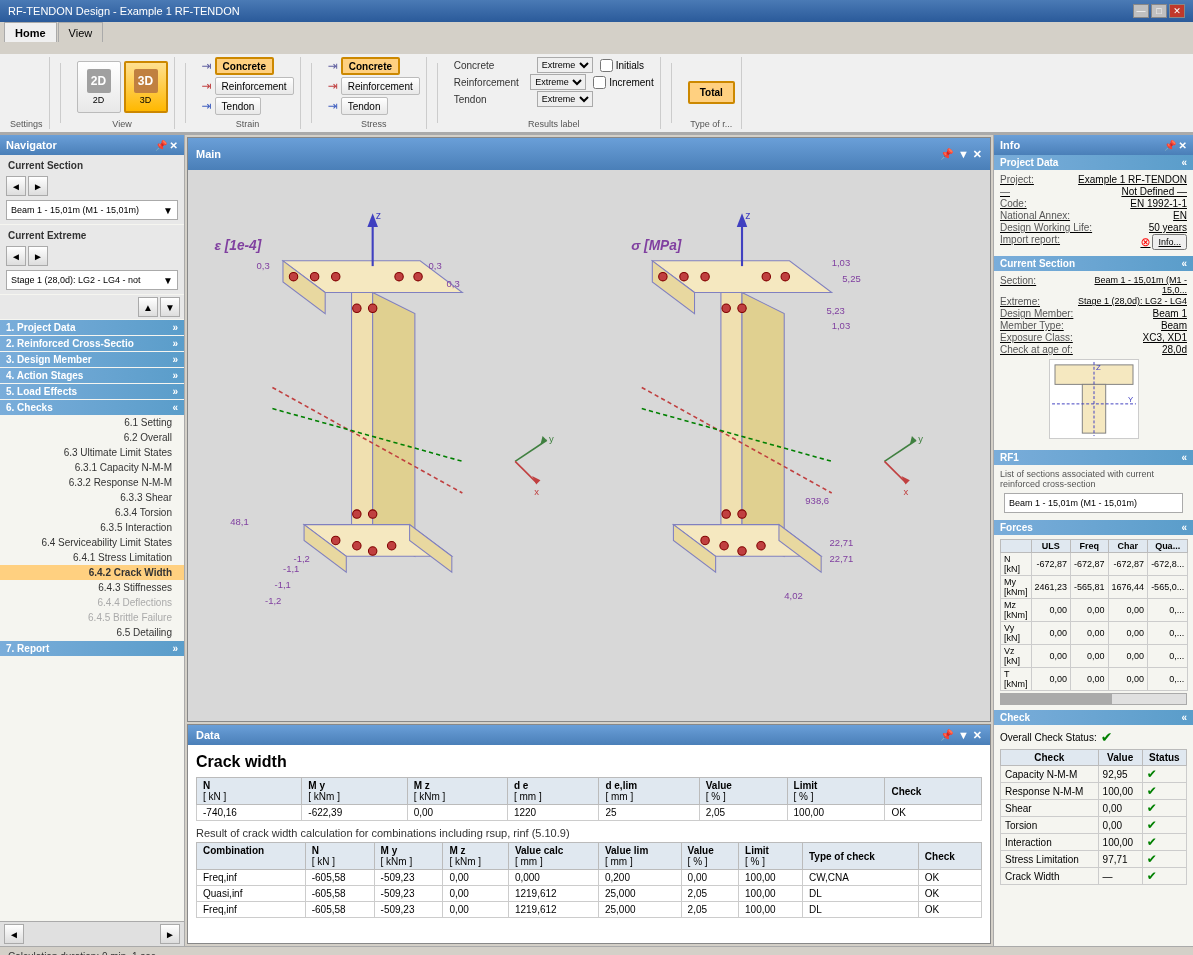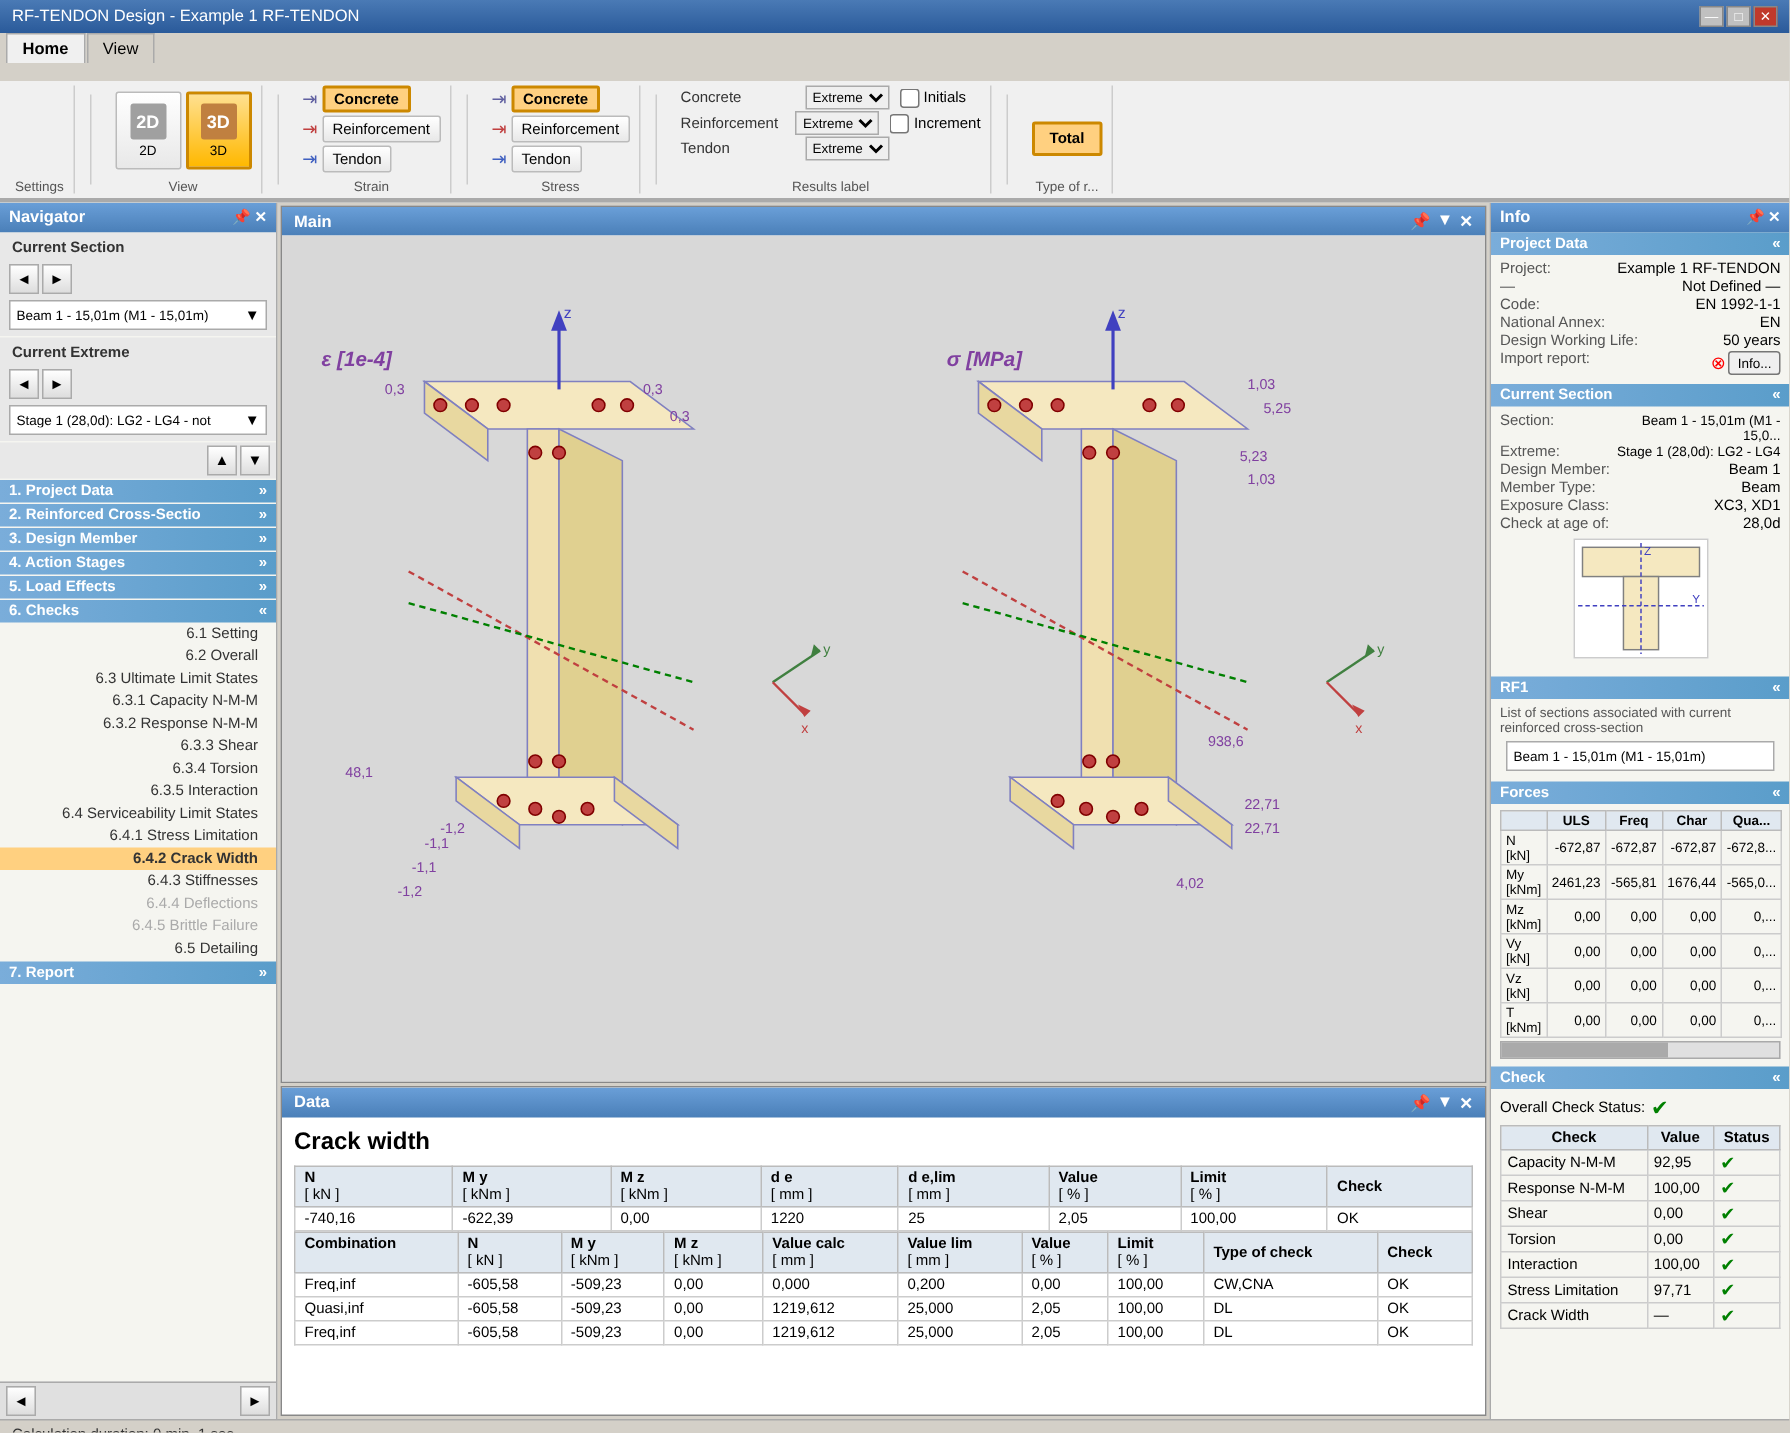--- a/index.html
+++ b/index.html
@@ -36,35 +36,35 @@
     .combo-box { margin: 2px 4px; height: 20px; background: white; border: 1px solid #aaa; display: flex; align-items: center; padding: 0 4px; font-size: 10px; cursor: pointer; justify-content: space-between; }
     .nav-arrow { width: 20px; height: 20px; background: linear-gradient(to bottom, #fff, #ddd); border: 1px solid #aaa; display: flex; align-items: center; justify-content: center; cursor: pointer; font-size: 10px; }
     
     .nav-section { background: linear-gradient(to right, #7aadda, #5a9dca); color: white; padding: 2px 6px; font-size: 10px; font-weight: bold; cursor: pointer; display: flex; align-items: center; justify-content: space-between; margin-top: 1px; }
     .nav-item { padding: 2px 12px; font-size: 10px; cursor: pointer; color: #333; }
     .nav-item.active { background: #ffd080; font-weight: bold; }
     .nav-item.disabled { color: #aaa; }
     
     
     .center-area { flex: 1; display: flex; flex-direction: column; overflow: hidden; }
-    .viewport-header { background: linear-gradient(to bottom, #6a9fd8, #4a7fb8); color: white; padding: 2px 8px; font-size: 11px; font-weight: bold; display: flex; align-items: center; justify-content: space-between; height: 19px; }
+    .viewport-header { background: linear-gradient(to bottom, #6a9fd8, #4a7fb8); color: white; padding: 2px 8px; font-size: 11px; font-weight: bold; display: flex; align-items: center; justify-content: space-between; height: 32px; }
     .data-panel-header { background: linear-gradient(to bottom, #6a9fd8, #4a7fb8); color: white; padding: 2px 8px; font-size: 11px; font-weight: bold; display: flex; align-items: center; justify-content: space-between; height: 20px; }
     
     
     .data-table { border-collapse: collapse; width: 100%; font-size: 10px; }
     .data-table th { background: #e0e8f0; border: 1px solid #bbb; padding: 2px 6px; text-align: left; font-weight: bold; }
     .data-table td { border: 1px solid #ccc; padding: 2px 6px; }
     
     
     .info-panel { width: 200px; min-width: 200px; background: #f5f5f0; border-left: 1px solid #aaa; display: flex; flex-direction: column; overflow-y: auto; }
     
     .info-section { margin-bottom: 1px; }
     .info-section-header { background: linear-gradient(to right, #7aadda, #5a9dca); color: white; padding: 2px 6px; font-size: 10px; font-weight: bold; display: flex; align-items: center; justify-content: space-between; cursor: pointer; }
     .info-section-content { padding: 4px 6px; font-size: 10px; }
-    .info-row { display: flex; justify-content: space-between; margin-bottom: 1px; }
+    .info-row { display: flex; justify-content: space-between; margin-bottom: 1px; text-decoration: underline; }
     .info-label { color: #555; }
     .info-value { color: #000; font-weight: normal; text-align: right; max-width: 120px; overflow: hidden; text-overflow: ellipsis; }
     
     
     .forces-table { border-collapse: collapse; width: 100%; font-size: 9px; }
     .forces-table th { background: #e0e8f0; border: 1px solid #bbb; padding: 1px 3px; text-align: center; font-weight: bold; }
     .forces-table td { border: 1px solid #ccc; padding: 1px 3px; text-align: right; }
     .forces-table .row-label { text-align: left; }
     
     
@@ -502,20 +502,21 @@
               <td>0,00</td>
               <td>1220</td>
               <td>25</td>
               <td>2,05</td>
               <td>100,00</td>
               <td>OK</td>
             </tr>
           </tbody>
         </table>
 
+        <div style="font-size:11px; margin:6px 0 3px 0; color:#333;">Result of crack width calculation for combinations including rsup, rinf (5.10.9)</div>
 
         <table class="data-table">
           <thead>
             <tr>
               <th>Combination<br>&nbsp;</th>
               <th>N<br><span style="font-weight:normal;">[ kN ]</span></th>
               <th>M y<br><span style="font-weight:normal;">[ kNm ]</span></th>
               <th>M z<br><span style="font-weight:normal;">[ kNm ]</span></th>
               <th>Value calc<br><span style="font-weight:normal;">[ mm ]</span></th>
               <th>Value lim<br><span style="font-weight:normal;">[ mm ]</span></th>

